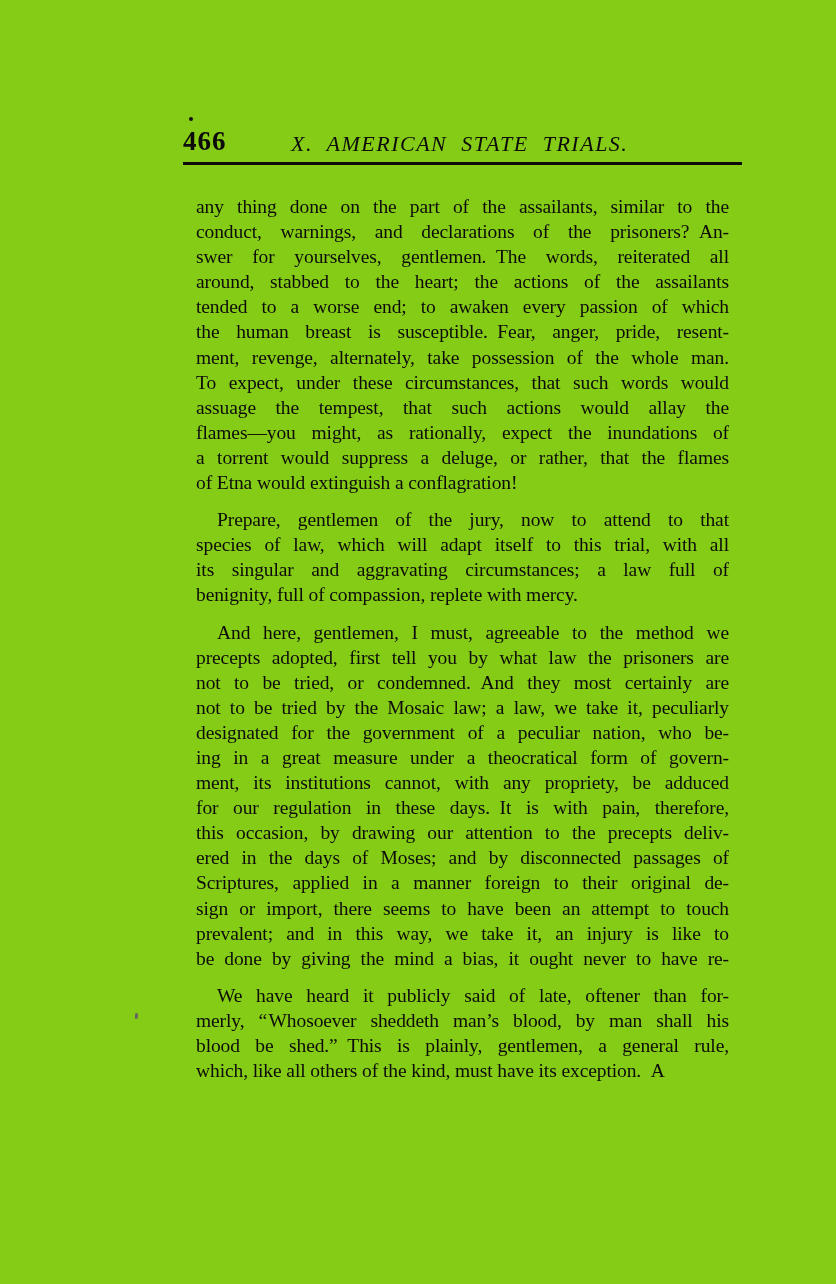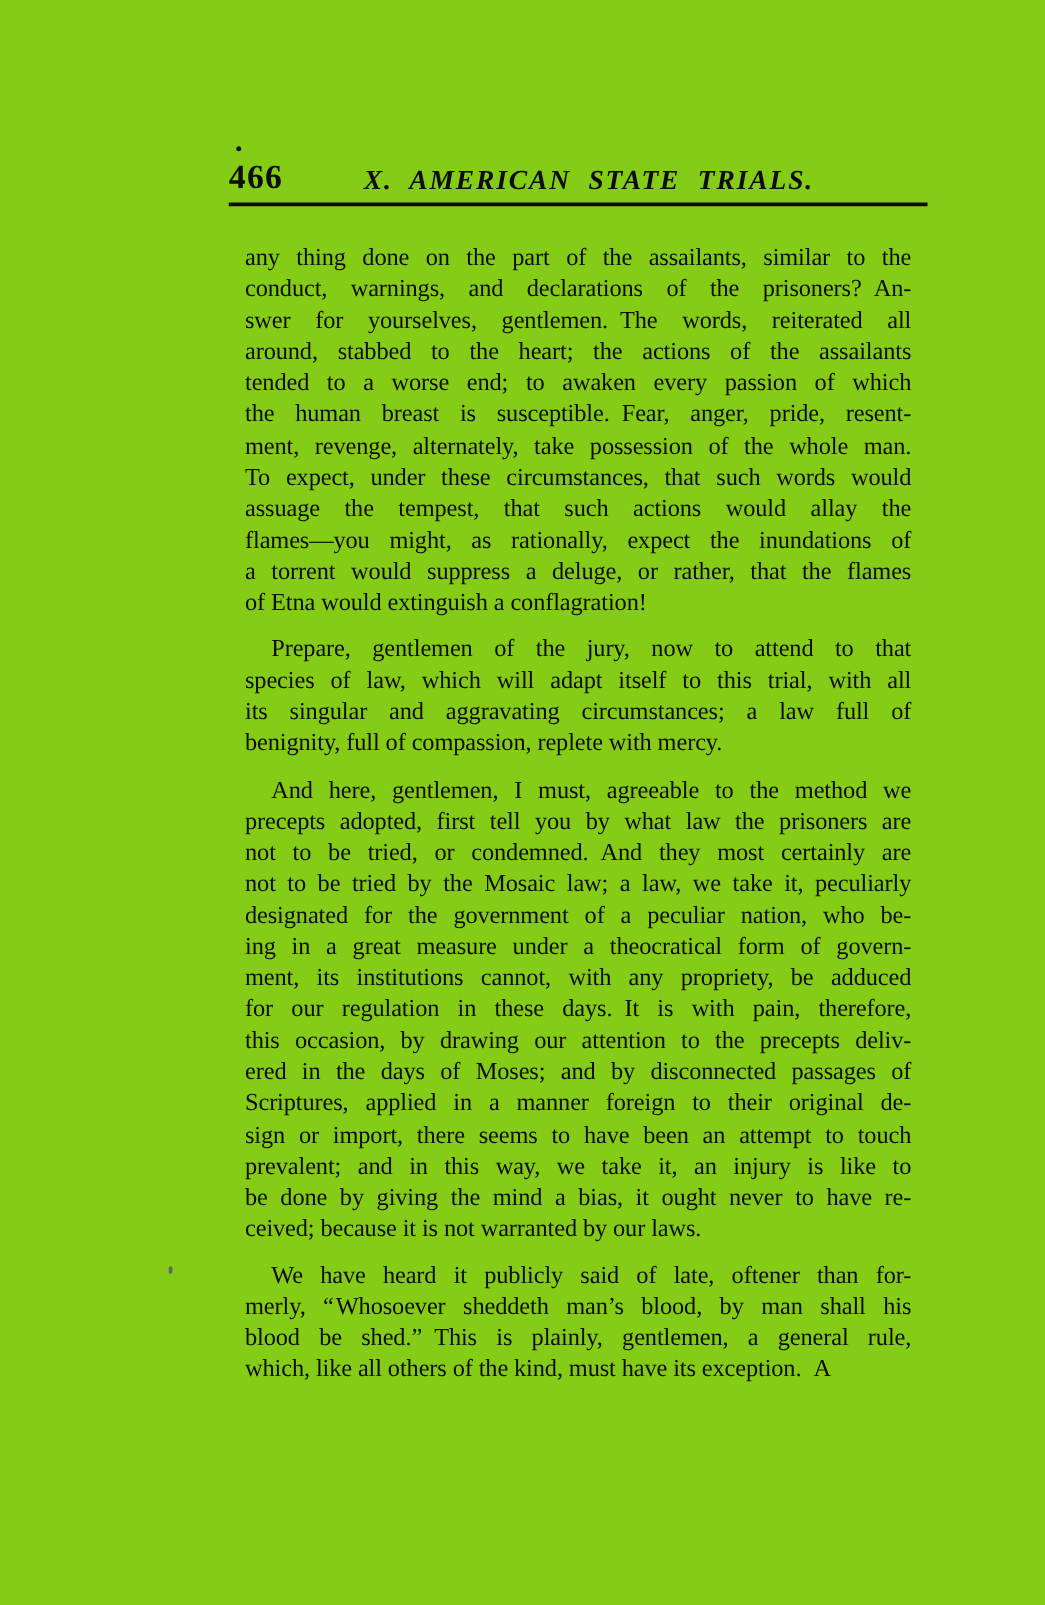--- a/index.html
+++ b/index.html
@@ -11,21 +11,21 @@
     position:relative;
     overflow:hidden;
   }
   .page{position:absolute;inset:0;background:#84cc16;}
   .page-number{
     position:absolute;left:183px;top:126px;
     font-size:27px;font-weight:bold;letter-spacing:1px;
   }
   .header-title{
     position:absolute;left:291px;top:131px;
-    font-size:22px;font-weight:bold;font-style:italic;
+    font-size:22px;font-weight:normal;font-style:italic;
     letter-spacing:1.5px;word-spacing:7px;
     white-space:nowrap;
   }
   .rule{
     position:absolute;left:183px;top:162px;width:559px;height:3px;
     background:#0d0c0a;
   }
   .text-column{
     position:absolute;left:184px;top:182px;width:557px;
     font-size:19.5px;line-height:25.1px;letter-spacing:-0.1px;
@@ -85,21 +85,20 @@
         <div class="line">designated for the government of a peculiar nation, who be-</div>
         <div class="line">ing in a great measure under a theocratical form of govern-</div>
         <div class="line">ment, its institutions cannot, with any propriety, be adduced</div>
         <div class="line">for our regulation in these days. It is with pain, therefore,</div>
         <div class="line">this occasion, by drawing our attention to the precepts deliv-</div>
         <div class="line">ered in the days of Moses; and by disconnected passages of</div>
         <div class="line">Scriptures, applied in a manner foreign to their original de-</div>
         <div class="line">sign or import, there seems to have been an attempt to touch</div>
         <div class="line">prevalent; and in this way, we take it, an injury is like to</div>
         <div class="line">be done by giving the mind a bias, it ought never to have re-</div>
-        <div class="line para-end">ceived; because it is not warranted by our laws.</div>
       </div>
       <div class="paragraph">
         <div class="line first">We have heard it publicly said of late, oftener than for-</div>
         <div class="line">merly, “ Whosoever sheddeth man’s blood, by man shall his</div>
         <div class="line">blood be shed.” This is plainly, gentlemen, a general rule,</div>
         <div class="line para-end">which, like all others of the kind, must have its exception. A</div>
       </div>
     </div>
 
 </div>

